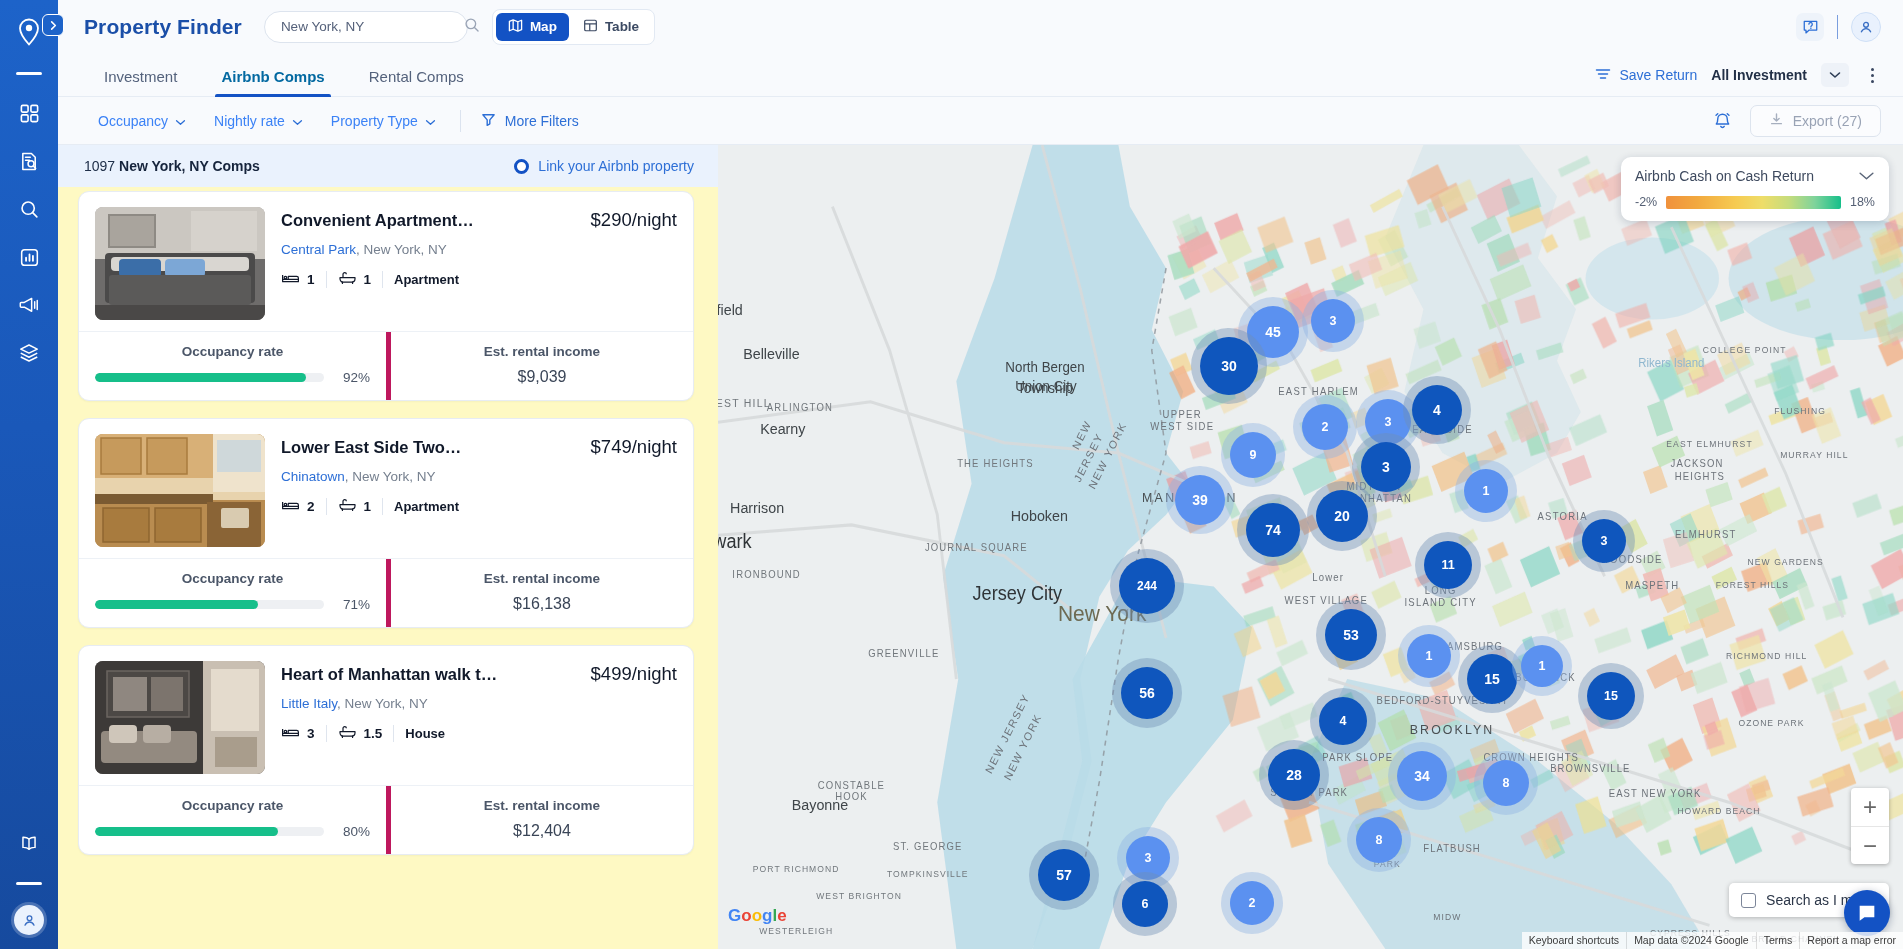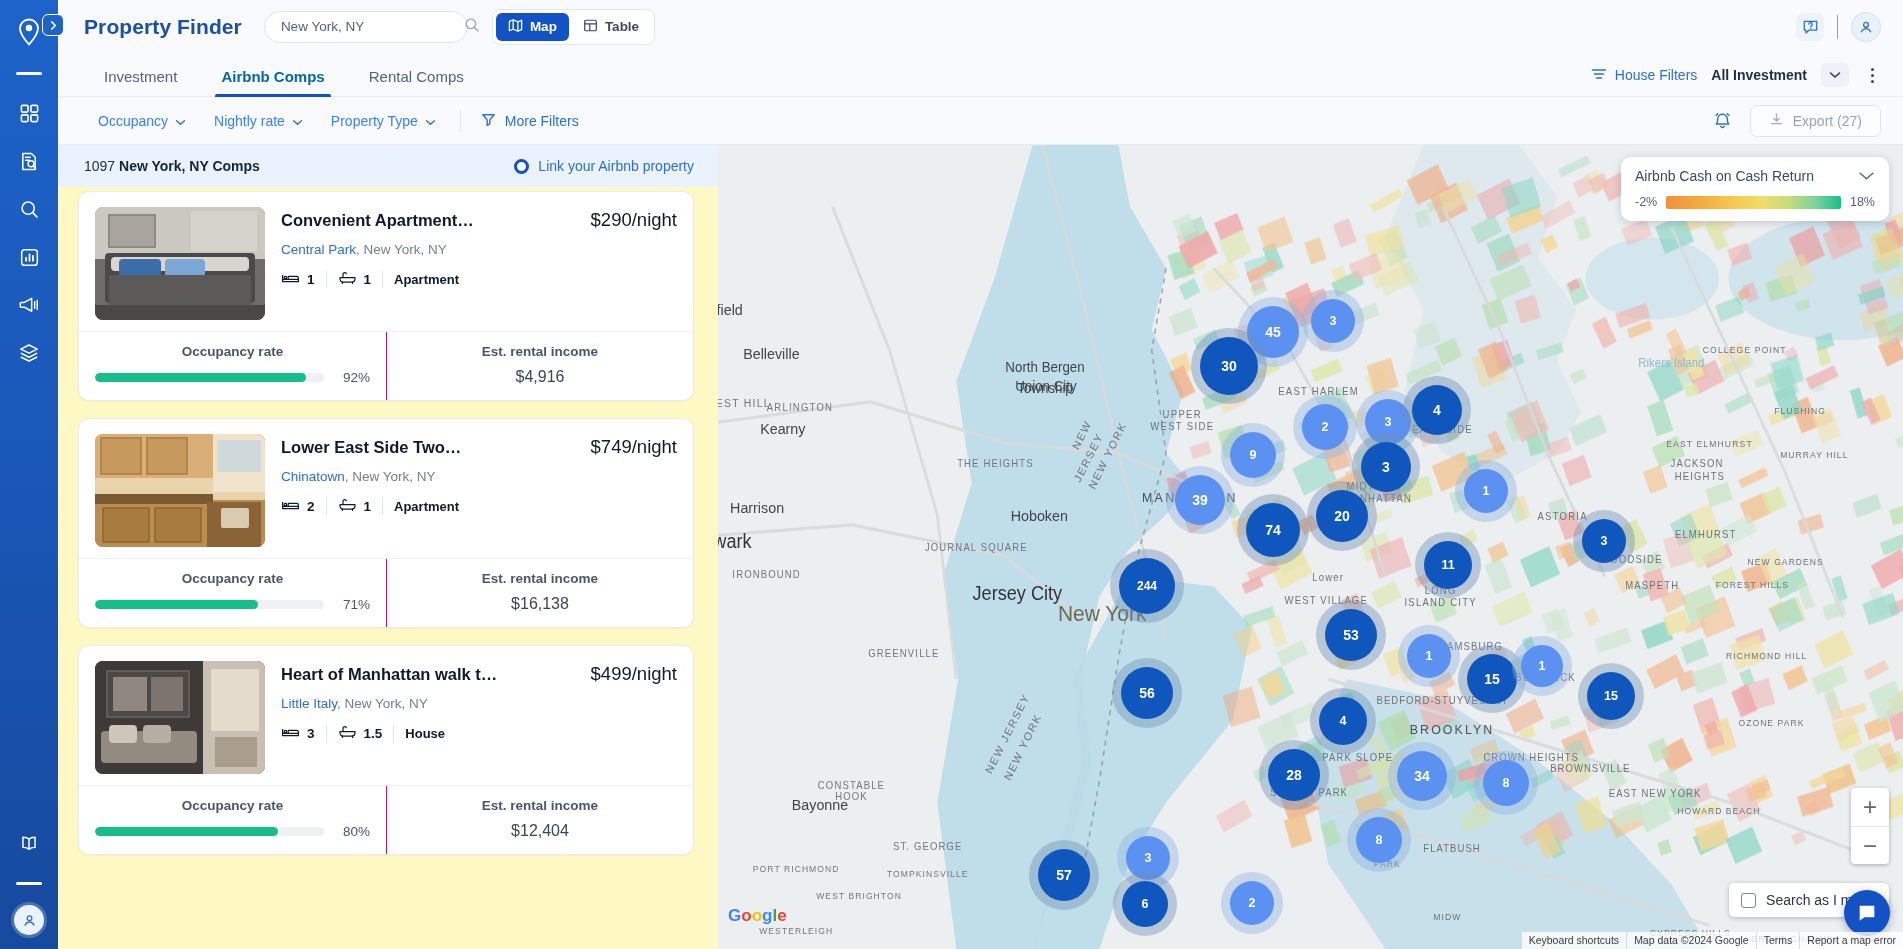--- a/index.html
+++ b/index.html
@@ -171,21 +171,21 @@
   .card-price { font-size: 18.5px; font-weight: 400; color: #11192a; white-space: nowrap; }
   .card-loc { margin-top: 11px; font-size: 13.5px; color: #76808f; }
   .card-loc b { color: #2d6fd6; font-weight: 400; }
   .card-specs { margin-top: 13px; display: flex; align-items: center; gap: 0; font-size: 13.5px; color: #11192a; }
   .spec { display: flex; align-items: center; gap: 7px; font-weight: 700; }
   .spec-sep { width: 1px; height: 17px; background: #dfe5ee; margin: 0 11px; }
   .spec-type { font-weight: 700; font-size: 13px; }
 
   .card-stats { border-top: 1px solid #edf1f6; display: flex; align-items: stretch; }
   .stat { flex: 1 1 50%; padding: 12px 16px 14px; text-align: center; }
-  .stat + .stat { border-left: 1px solid #be185d; }
+  .stat + .stat { border-left: 5px solid #be185d; }
   .stat-label { font-size: 13.5px; font-weight: 700; color: #4b5668; }
   .occ-row { margin-top: 11px; display: flex; align-items: center; gap: 12px; }
   .bar { flex: 1 1 auto; height: 9px; border-radius: 5px; background: #eef0f3; overflow: hidden; }
   .bar > span { display: block; height: 100%; border-radius: 5px; background: #16bf8a; }
   .occ-val { font-size: 13.5px; color: #4b5668; min-width: 34px; text-align: right; }
   .stat-val { margin-top: 9px; font-size: 16px; color: #3a4557; }
 
   
   .mappanel { flex: 1 1 auto; position: relative; overflow: hidden; background: #e9eef0; min-width: 0; }
   .mapsvg { position: absolute; inset: 0; width: 100%; height: 100%; display: block; }
@@ -393,21 +393,21 @@
         <div class="tab active">Airbnb Comps</div>
         <div class="tab">Rental Comps</div>
       </div>
       <div class="tabsrow-right">
         <div class="savefilters">
           <span>
             <svg width="16" height="14" viewBox="0 0 16 14" fill="none" stroke="#2d6fd6" stroke-width="1.5" stroke-linecap="round">
               <path d="M1.5 3h13M3.5 7h9M5.5 11h5"></path>
             </svg>
           </span>
-          <span>House Filters</span>
+          <span>Save Return</span>
         </div>
         <div class="allprops">All Investment</div>
         <div class="chev-box">
           <svg width="12" height="8" viewBox="0 0 12 8" fill="none" stroke="#2d3c55" stroke-width="1.6" stroke-linecap="round" stroke-linejoin="round">
               <path d="M1.5 2l4.5 4 4.5-4"></path>
             </svg>
         </div>
         <div class="kebab">
             <i></i>
             <i></i>
@@ -543,21 +543,21 @@
                 <div class="stat-label">Occupancy rate</div>
                 <div class="occ-row">
                   <div class="bar">
                       <span style="width: 92%;"></span>
                     </div>
                   <div class="occ-val">92%</div>
                 </div>
               </div>
               <div class="stat">
                 <div class="stat-label">Est. rental income</div>
-                <div class="stat-val">$4,916</div>
+                <div class="stat-val">$9,039</div>
               </div>
             </div>
           </div>
 
           <div class="card">
             <div class="card-top">
               <div class="thumb">
                 <svg viewBox="0 0 170 113" preserveAspectRatio="xMidYMid slice">
                   <rect width="170" height="113" fill="#c49a5e"></rect>
                   <rect x="0" y="0" width="170" height="44" fill="#d8b077"></rect>

